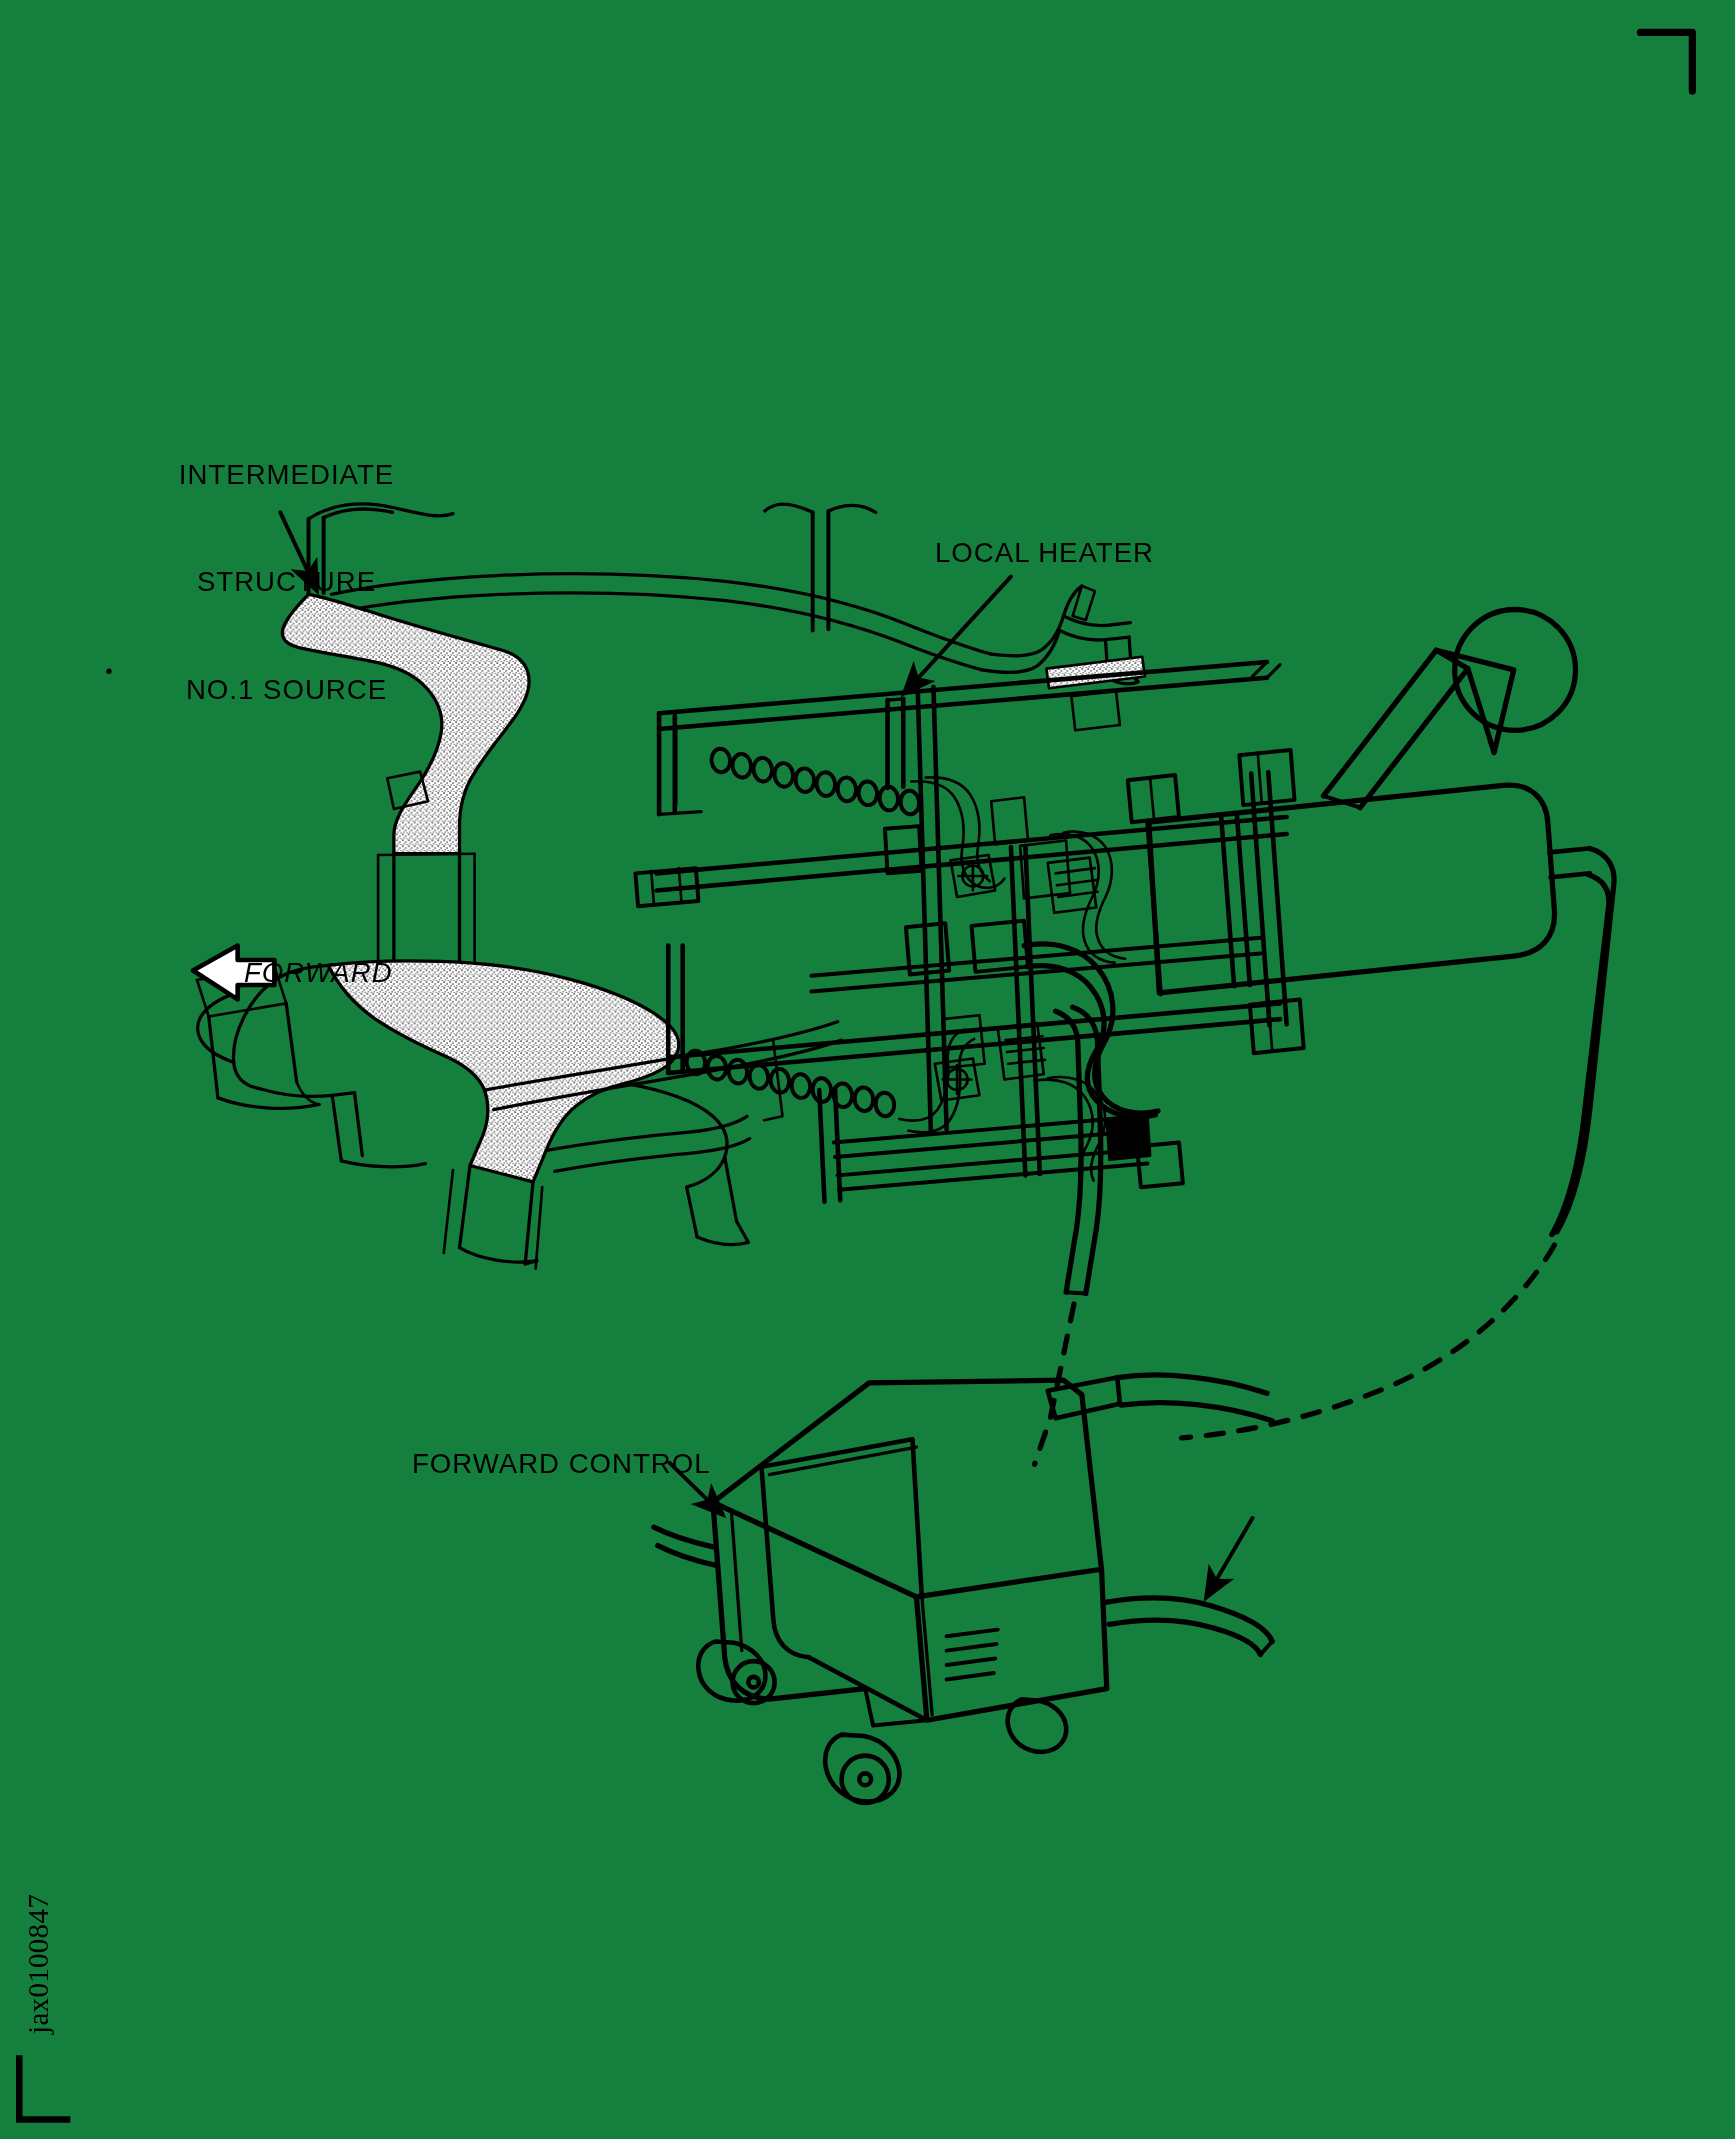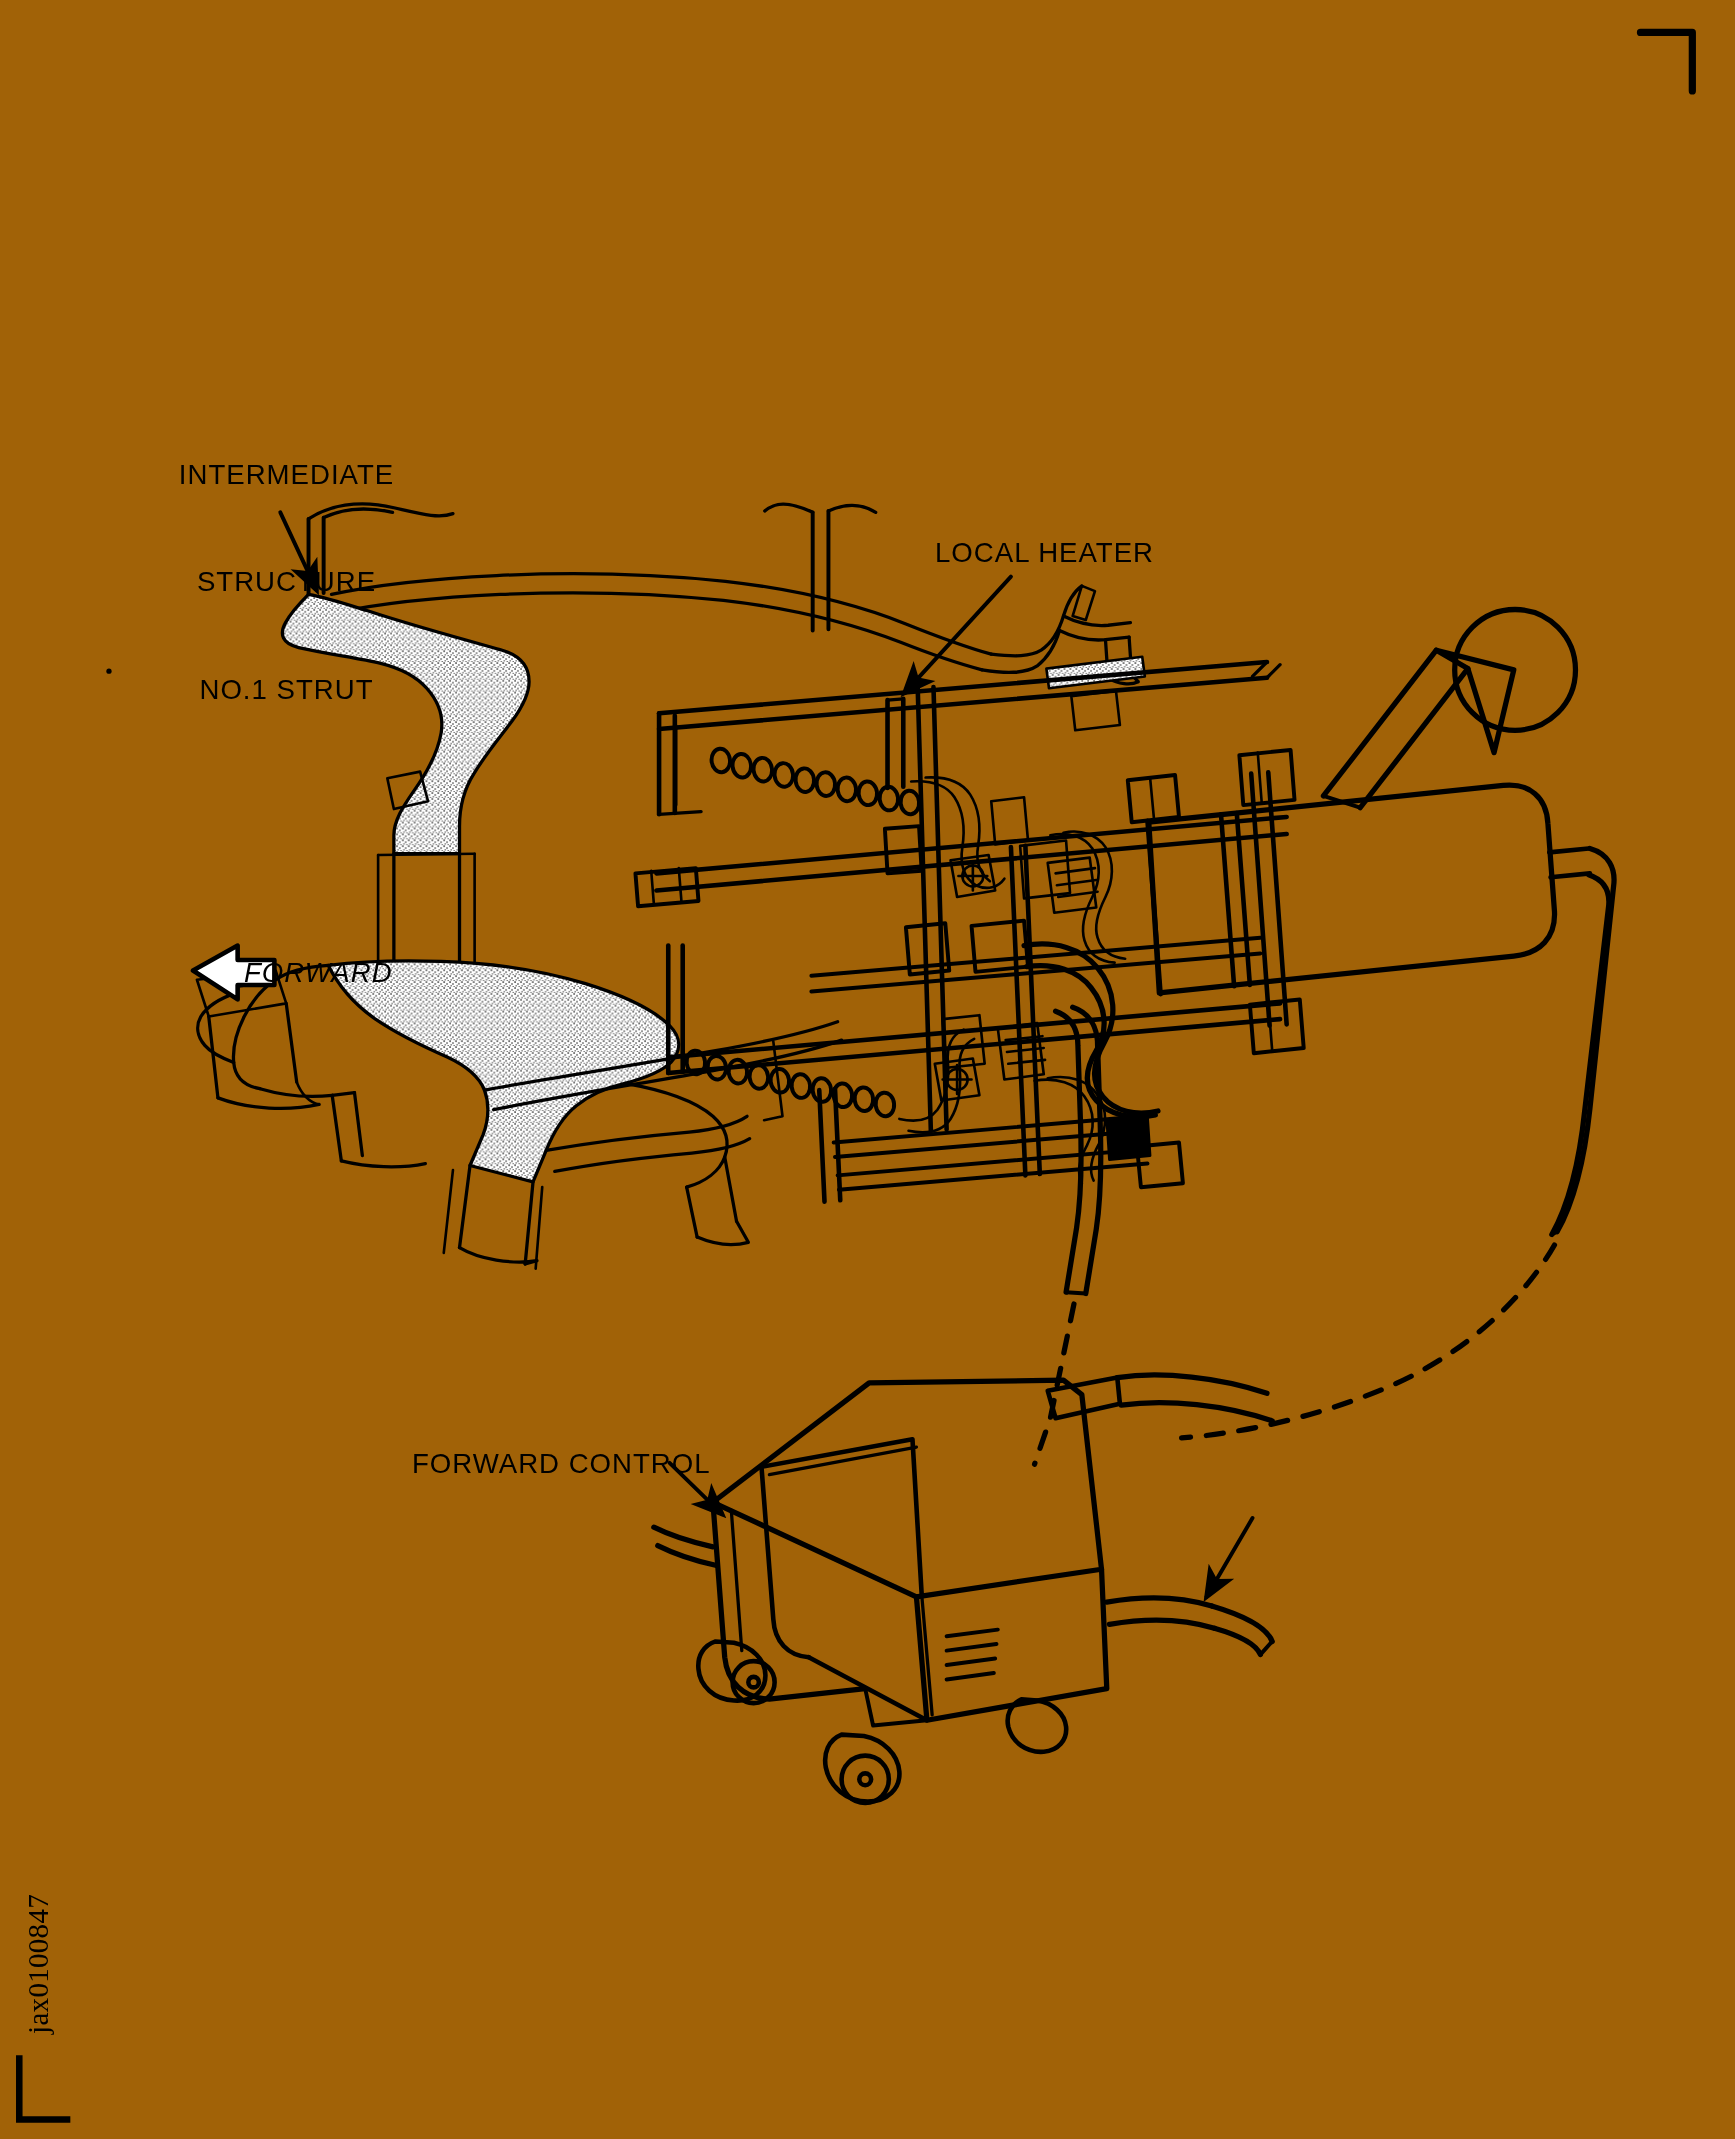--- a/index.html
+++ b/index.html
@@ -12,21 +12,21 @@
     width: 1735px;
     height: 2140px;
     position: relative;
     overflow: hidden;
     font-family: "Liberation Sans", sans-serif;
     color: #000000;
   }
   #sheet {
     position: absolute;
     inset: 0;
-    background: #a16207;
+    background: #15803d;
   }
   svg.art {
     position: absolute;
     top: 0;
     left: 0;
     width: 1735px;
     height: 2140px;
   }
   .lbl {
     position: absolute;
@@ -416,21 +416,21 @@
         <path d="M294,1478 L362,1440 L362,1462 L418,1462 L418,1500 L362,1500 L362,1522 Z" fill="#ffffff"></path>
       </g>
 
       <circle cx="166" cy="1022" r="4" fill="#000000" stroke="none"></circle>
     </g>
   </svg>
 
   <div class="lbl center" style="left:155px; top:385px; width:263px;">
     <div>INTERMEDIATE</div>
     <div>STRUCTURE</div>
-    <div>NO.1 STRUT</div>
+    <div>NO.1 SOURCE</div>
   </div>
 
   <div class="lbl" style="left:935px; top:535px;">LOCAL HEATER</div>
 
   <div class="lbl" style="left:244px; top:955px;font-style:italic;">FORWARD</div>
 
   <div class="lbl" style="left:412px; top:1446px;">FORWARD CONTROL</div>
 
 
   <div id="fig-id">jax0100847</div>

